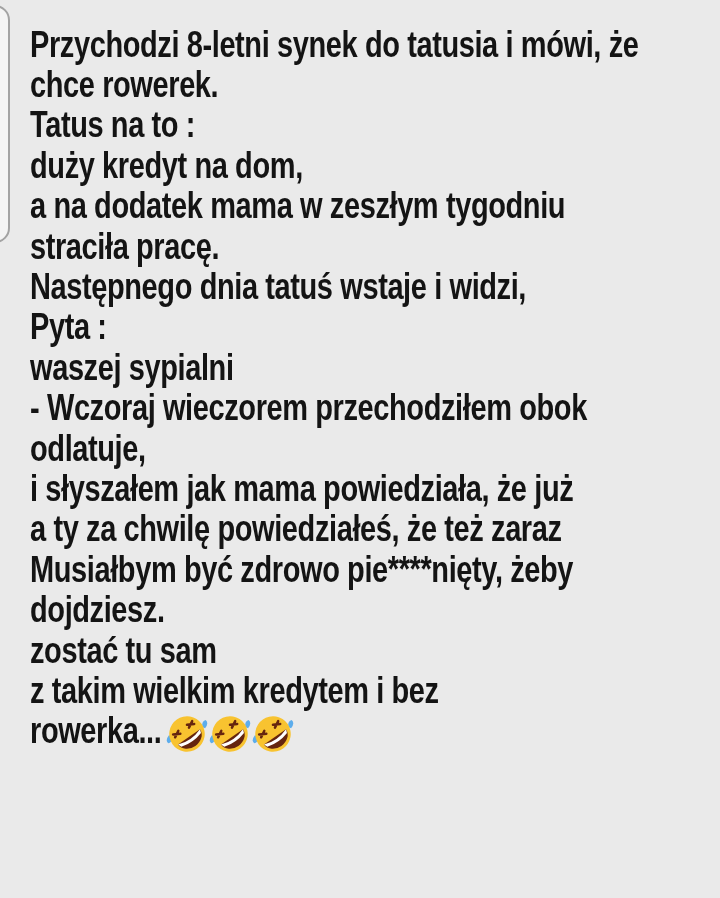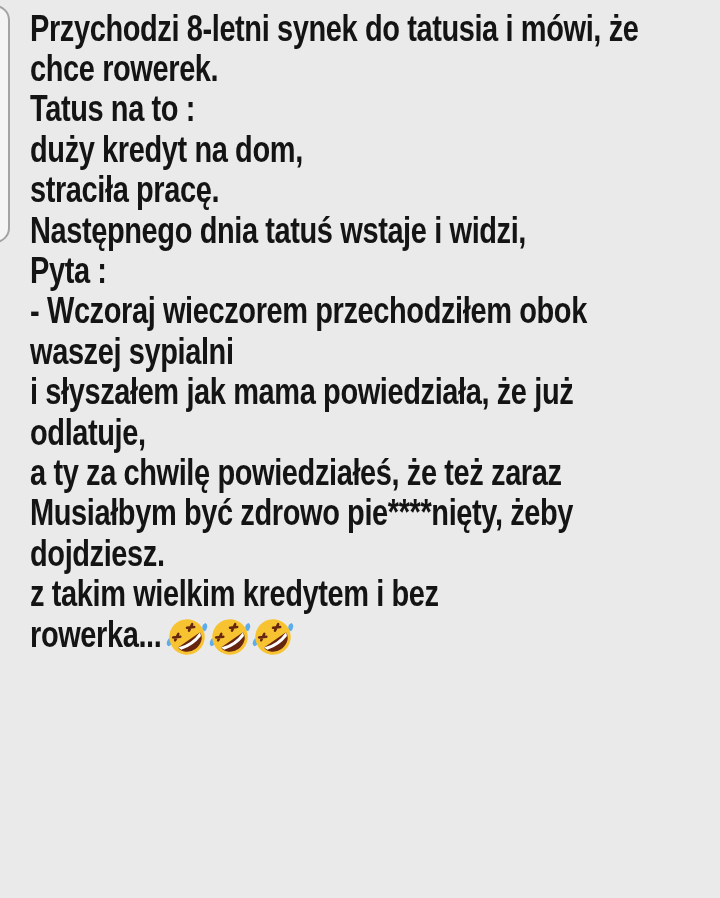--- a/index.html
+++ b/index.html
@@ -28,21 +28,21 @@
     height: 234px;
     background: #f4f4f4;
     border: 2px solid #a3a3a3;
     border-radius: 15px;
   }
   .text-block {
     position: absolute;
     left: 30px;
     top: 0;
     right: 12px;
-    padding-top: 8px;
+    padding-top: 24px;
   }
   .line {
     height: 40.4px;
     display: flex;
     align-items: center;
     white-space: nowrap;
   }
   .line .t {
     display: inline-block;
     font-weight: 700;
@@ -77,48 +77,54 @@
     <div class="line">
         <span class="t">chce rowerek.</span>
       </div>
     <div class="line">
         <span class="t">Tatus na to :</span>
       </div>
     <div class="line">
         <span class="t">duży kredyt na dom,</span>
       </div>
     <div class="line">
+        <span class="t">a na dodatek mama w zeszłym tygodniu</span>
+      </div>
+    <div class="line">
         <span class="t">straciła pracę.</span>
       </div>
     <div class="line">
         <span class="t">Następnego dnia tatuś wstaje i widzi,</span>
       </div>
     <div class="line">
         <span class="t">Pyta :</span>
       </div>
     <div class="line">
+        <span class="t">waszej sypialni</span>
+      </div>
+    <div class="line">
         <span class="t">- Wczoraj wieczorem przechodziłem obok</span>
       </div>
     <div class="line">
-        <span class="t">waszej sypialni</span>
+        <span class="t">odlatuje,</span>
       </div>
     <div class="line">
         <span class="t">i słyszałem jak mama powiedziała, że już</span>
-      </div>
-    <div class="line">
-        <span class="t">odlatuje,</span>
       </div>
     <div class="line">
         <span class="t">a ty za chwilę powiedziałeś, że też zaraz</span>
       </div>
     <div class="line">
         <span class="t">Musiałbym być zdrowo pie****nięty, żeby</span>
       </div>
     <div class="line">
         <span class="t">dojdziesz.</span>
+      </div>
+    <div class="line">
+        <span class="t">zostać tu sam</span>
       </div>
     <div class="line">
         <span class="t">z takim wielkim kredytem i bez</span>
       </div>
     <div class="line">
       <span class="t">rowerka...</span>
       <span class="emoji-row">
           <svg class="emoji" viewBox="0 0 36 36" aria-hidden="true">
     <path d="M2.5 19 q-3.5 4.5 -0.5 7 q4 -1.5 2.6 -6.3 z" fill="#5dadec"></path>
     <path d="M33.5 13 q3.5 -4.5 0.5 -7 q-4 1.5 -2.6 6.3 z" fill="#5dadec"></path>

